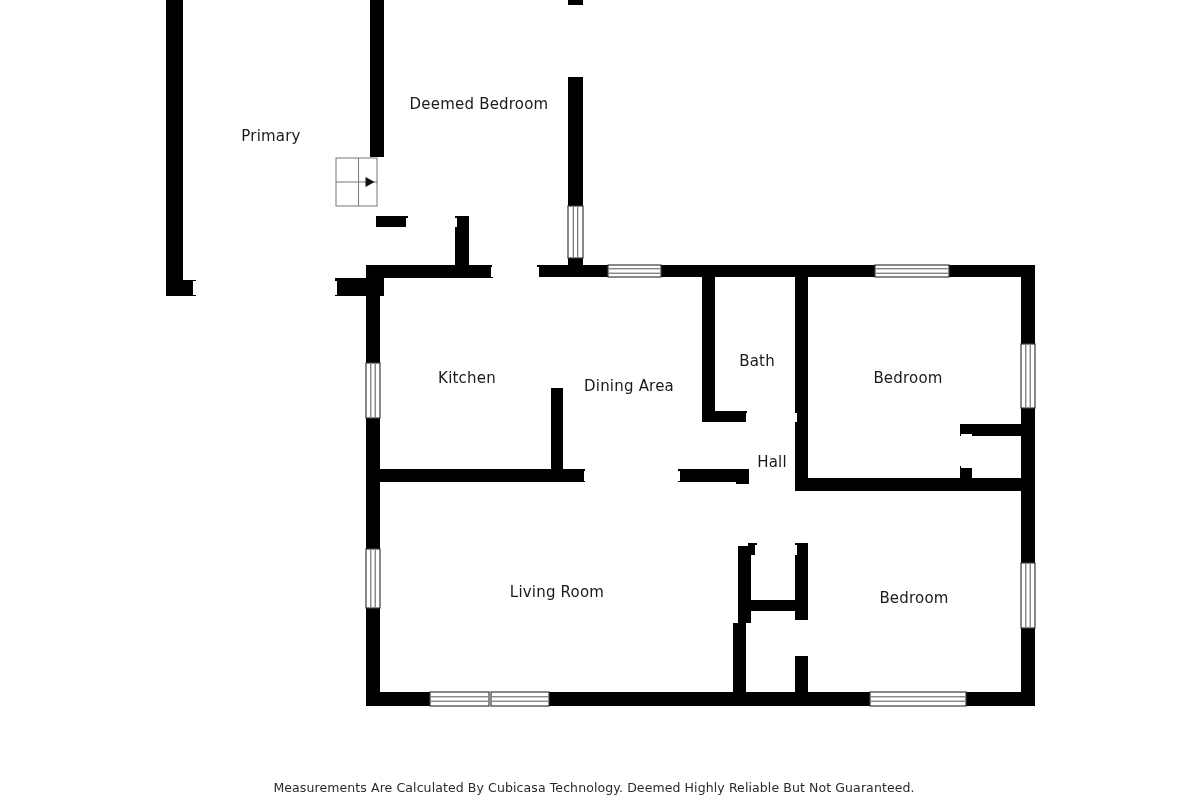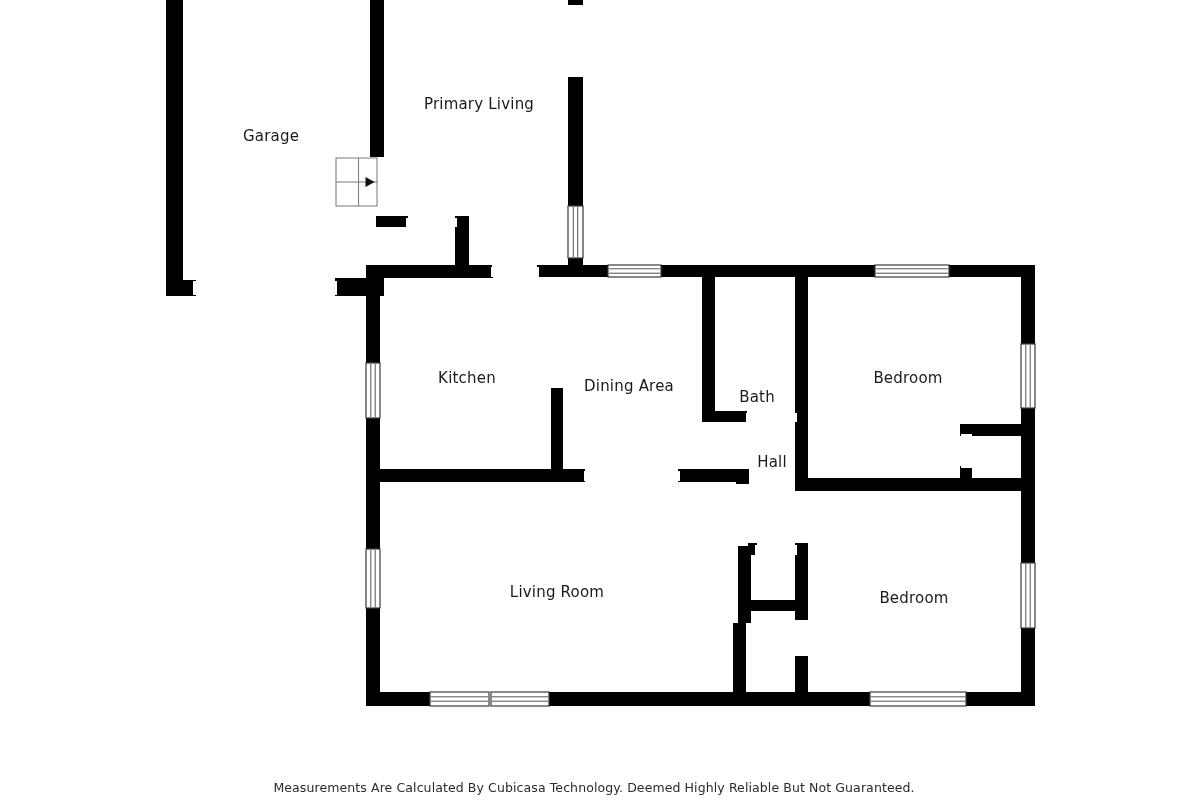--- a/index.html
+++ b/index.html
@@ -169,25 +169,25 @@
         <g>
           <rect x="336" y="158" width="41" height="48" fill="#ffffff" stroke="#777" stroke-width="1"></rect>
           <line x1="358.55" y1="158" x2="358.55" y2="206" stroke="#777" stroke-width="1"></line>
           <line x1="336" y1="182" x2="377" y2="182" stroke="#777" stroke-width="1"></line>
           <polygon points="365.52,177 374.52,182 365.52,187" fill="#111"></polygon>
         </g>
       </g>
   </svg>
 
   <div id="labels-layer">
-      <div class="room-label" style="left: 271px; top: 136px;">Garage</div>
-      <div class="room-label" style="left: 479px; top: 104px;">Primary Living</div>
+      <div class="room-label" style="left: 271px; top: 136px;">Primary</div>
+      <div class="room-label" style="left: 479px; top: 104px;">Deemed Bedroom</div>
       <div class="room-label" style="left: 467px; top: 378px;">Kitchen</div>
       <div class="room-label" style="left: 629px; top: 386px; text-align: center;">Dining Area</div>
-      <div class="room-label" style="left: 757px; top: 361px; margin-top: 36px;">Bath</div>
+      <div class="room-label" style="left: 757px; top: 361px;">Bath</div>
       <div class="room-label" style="left: 908px; top: 378px;">Bedroom</div>
       <div class="room-label" style="left: 772px; top: 462px;">Hall</div>
       <div class="room-label" style="left: 557px; top: 592px; text-align: right;">Living Room</div>
       <div class="room-label" style="left: 914px; top: 598px;">Bedroom</div>
     </div>
 
   <div id="disclaimer">Measurements Are Calculated By Cubicasa Technology. Deemed Highly Reliable But Not Guaranteed.</div>
 
 </div>
 

